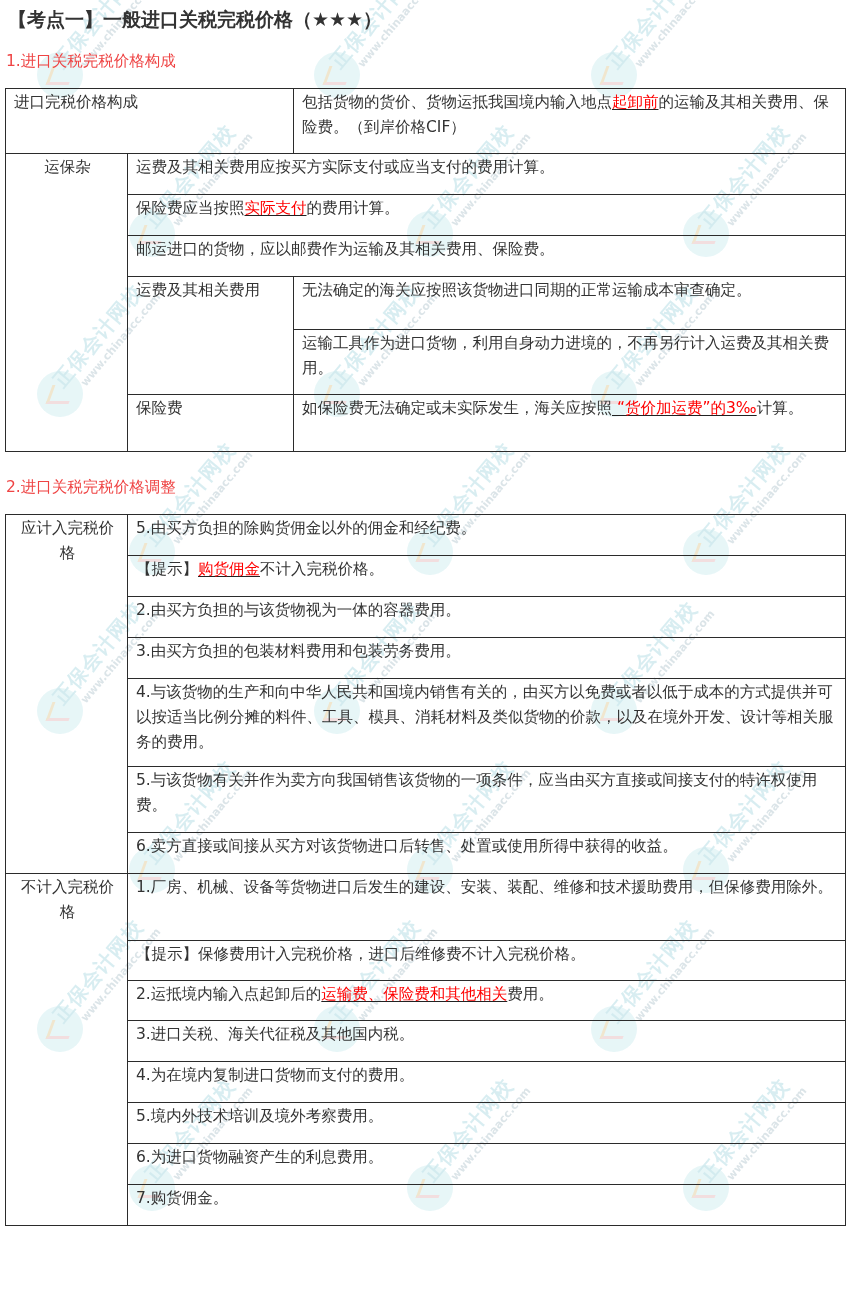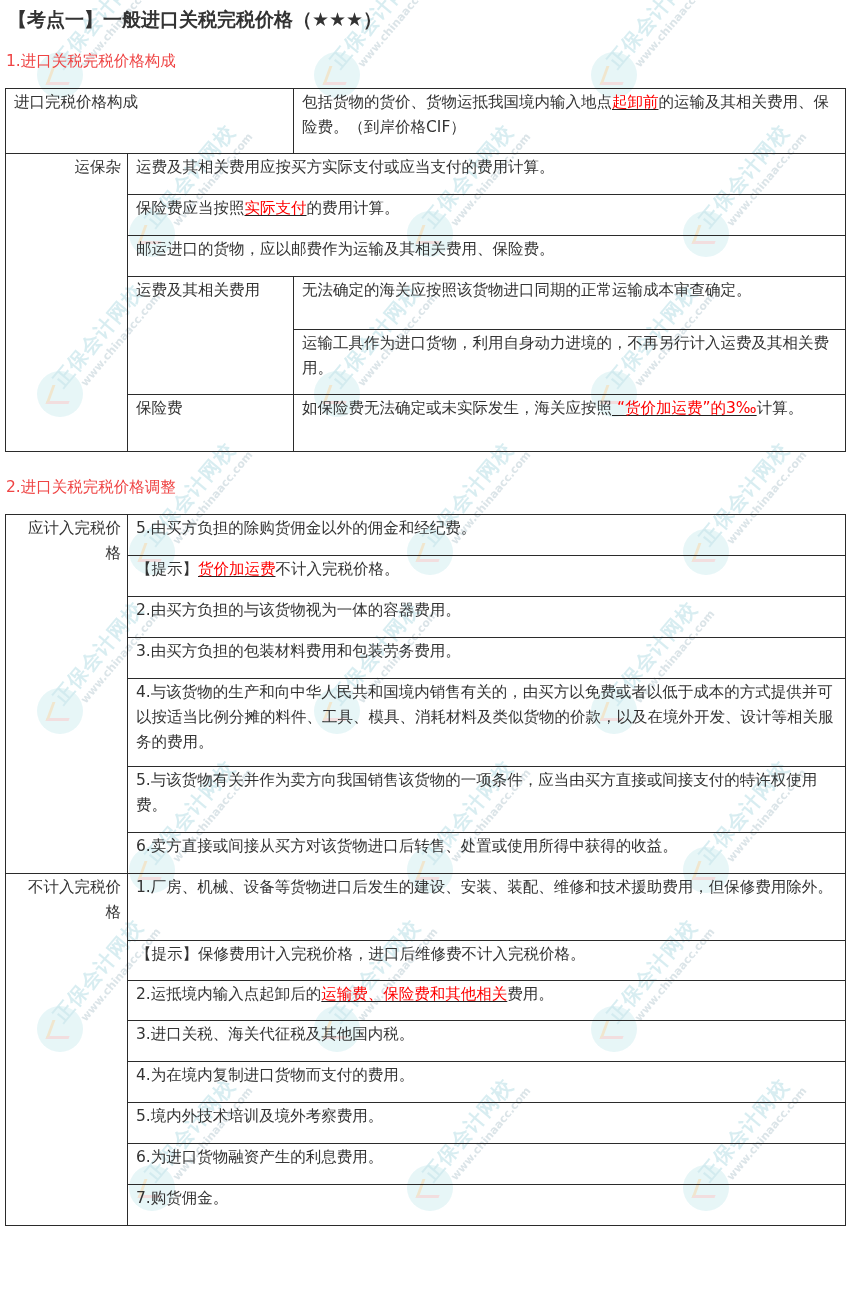--- a/index.html
+++ b/index.html
@@ -40,21 +40,21 @@
     border-collapse: collapse; table-layout: fixed;
     background: transparent;
   }
   #t1 { top: 88px; padding-left: 20px; }
   #t2 { top: 514px; }
   table.grid td {
     border: 1px solid #2b2b2b; padding: 1px 6px 0 8px;
     vertical-align: top; line-height: 25px; color: #333;
     word-break: break-all;
   }
-  td.label-center { text-align: right; vertical-align: middle; padding: 0 6px 12px 8px; }
+  td.label-center { text-align: center; vertical-align: middle; padding: 0 6px 12px 8px; }
   td.label-left { vertical-align: middle; padding: 0 6px 14px 8px; }
   td.pad-mid { padding-top: 11px; }
   td.lbl-inc { padding-bottom: 16px; }
   .em {
     color: #ff0000; font-weight: normal;
     text-decoration: underline; text-decoration-color: #222222;
     text-underline-offset: 2px;
   }
 </style>
 </head>
@@ -237,21 +237,21 @@
         <col style="width:122px">
         <col style="width:718px">
       </colgroup>
 
     <tbody>
         <tr style="height:41px">
       <td rowspan="7" class="label-center lbl-inc">应计入完税价格</td>
       <td>5.由买方负担的除购货佣金以外的佣金和经纪费。</td>
     </tr>
     <tr style="height:41px">
-      <td><span>【提示】</span><span class="em">货价加运费</span><span>不计入完税价格。</span></td>
+      <td><span>【提示】</span><span class="em">购货佣金</span><span>不计入完税价格。</span></td>
     </tr>
     <tr style="height:41px">
       <td>2.由买方负担的与该货物视为一体的容器费用。</td>
     </tr>
     <tr style="height:41px">
       <td>3.由买方负担的包装材料费用和包装劳务费用。</td>
     </tr>
     <tr style="height:88px">
       <td>4.与该货物的生产和向中华人民共和国境内销售有关的，由买方以免费或者以低于成本的方式提供并可以按适当比例分摊的料件、工具、模具、消耗材料及类似货物的价款，以及在境外开发、设计等相关服务的费用。</td>
     </tr>

